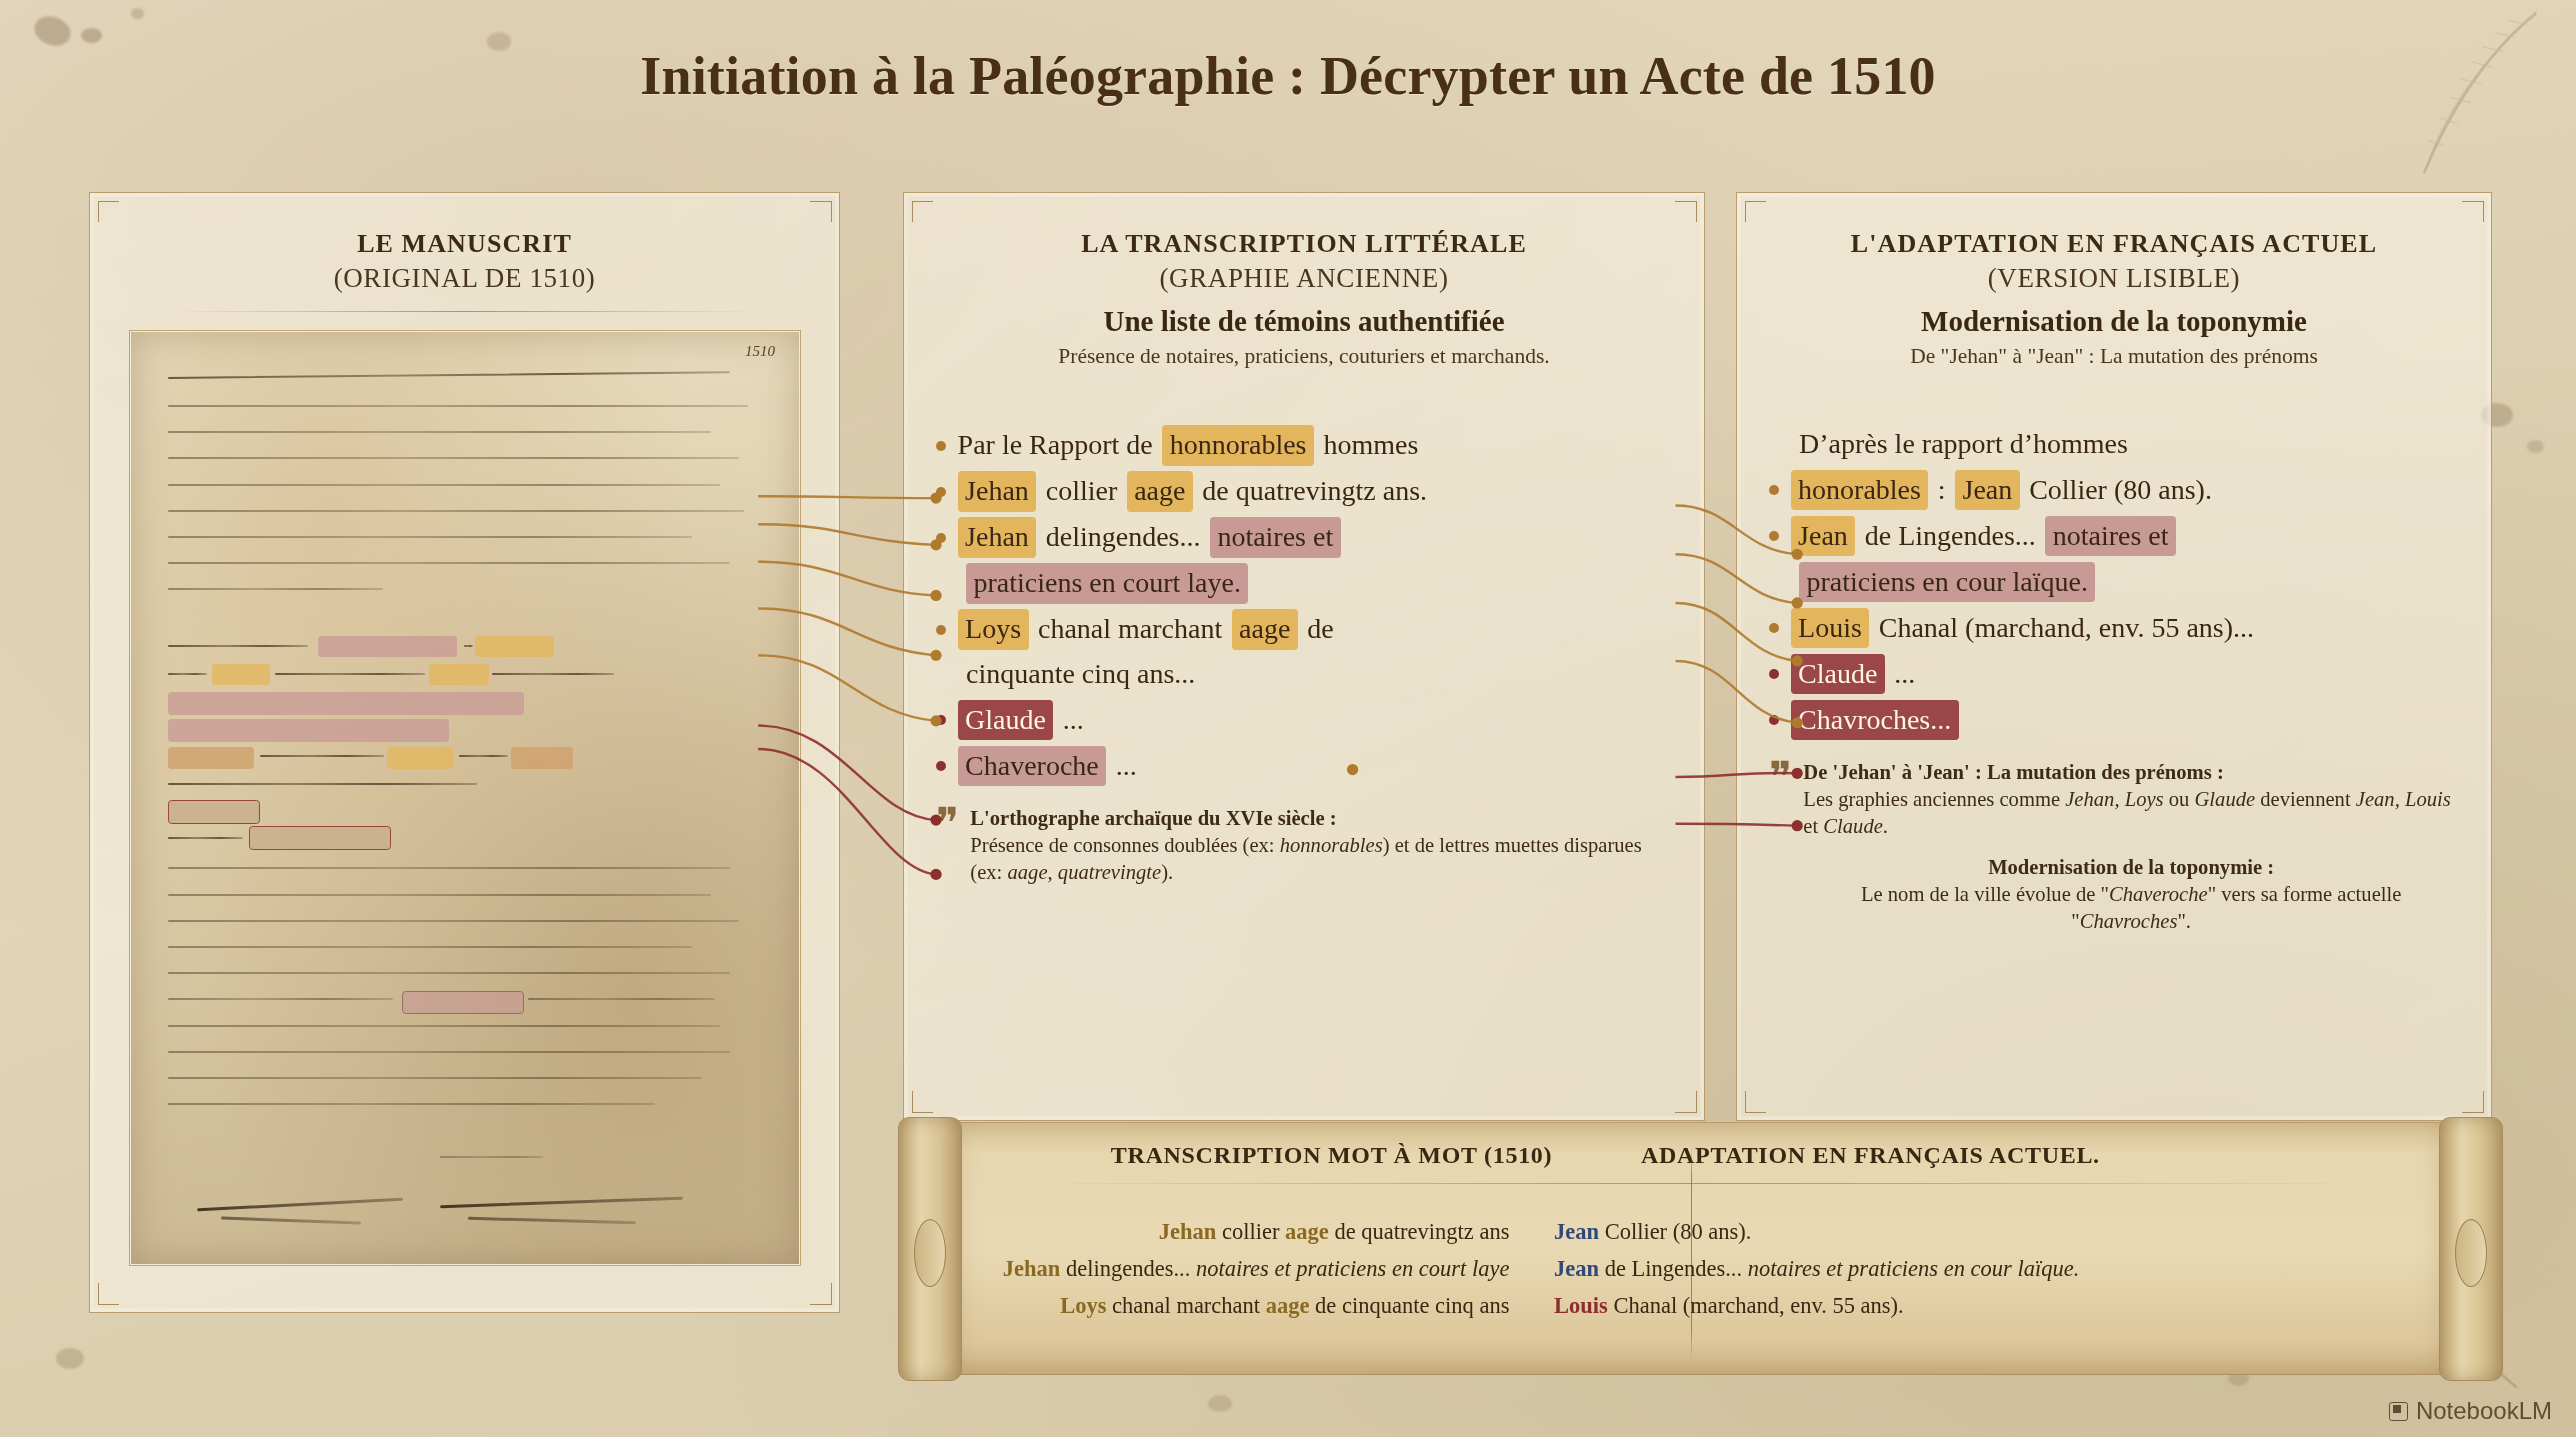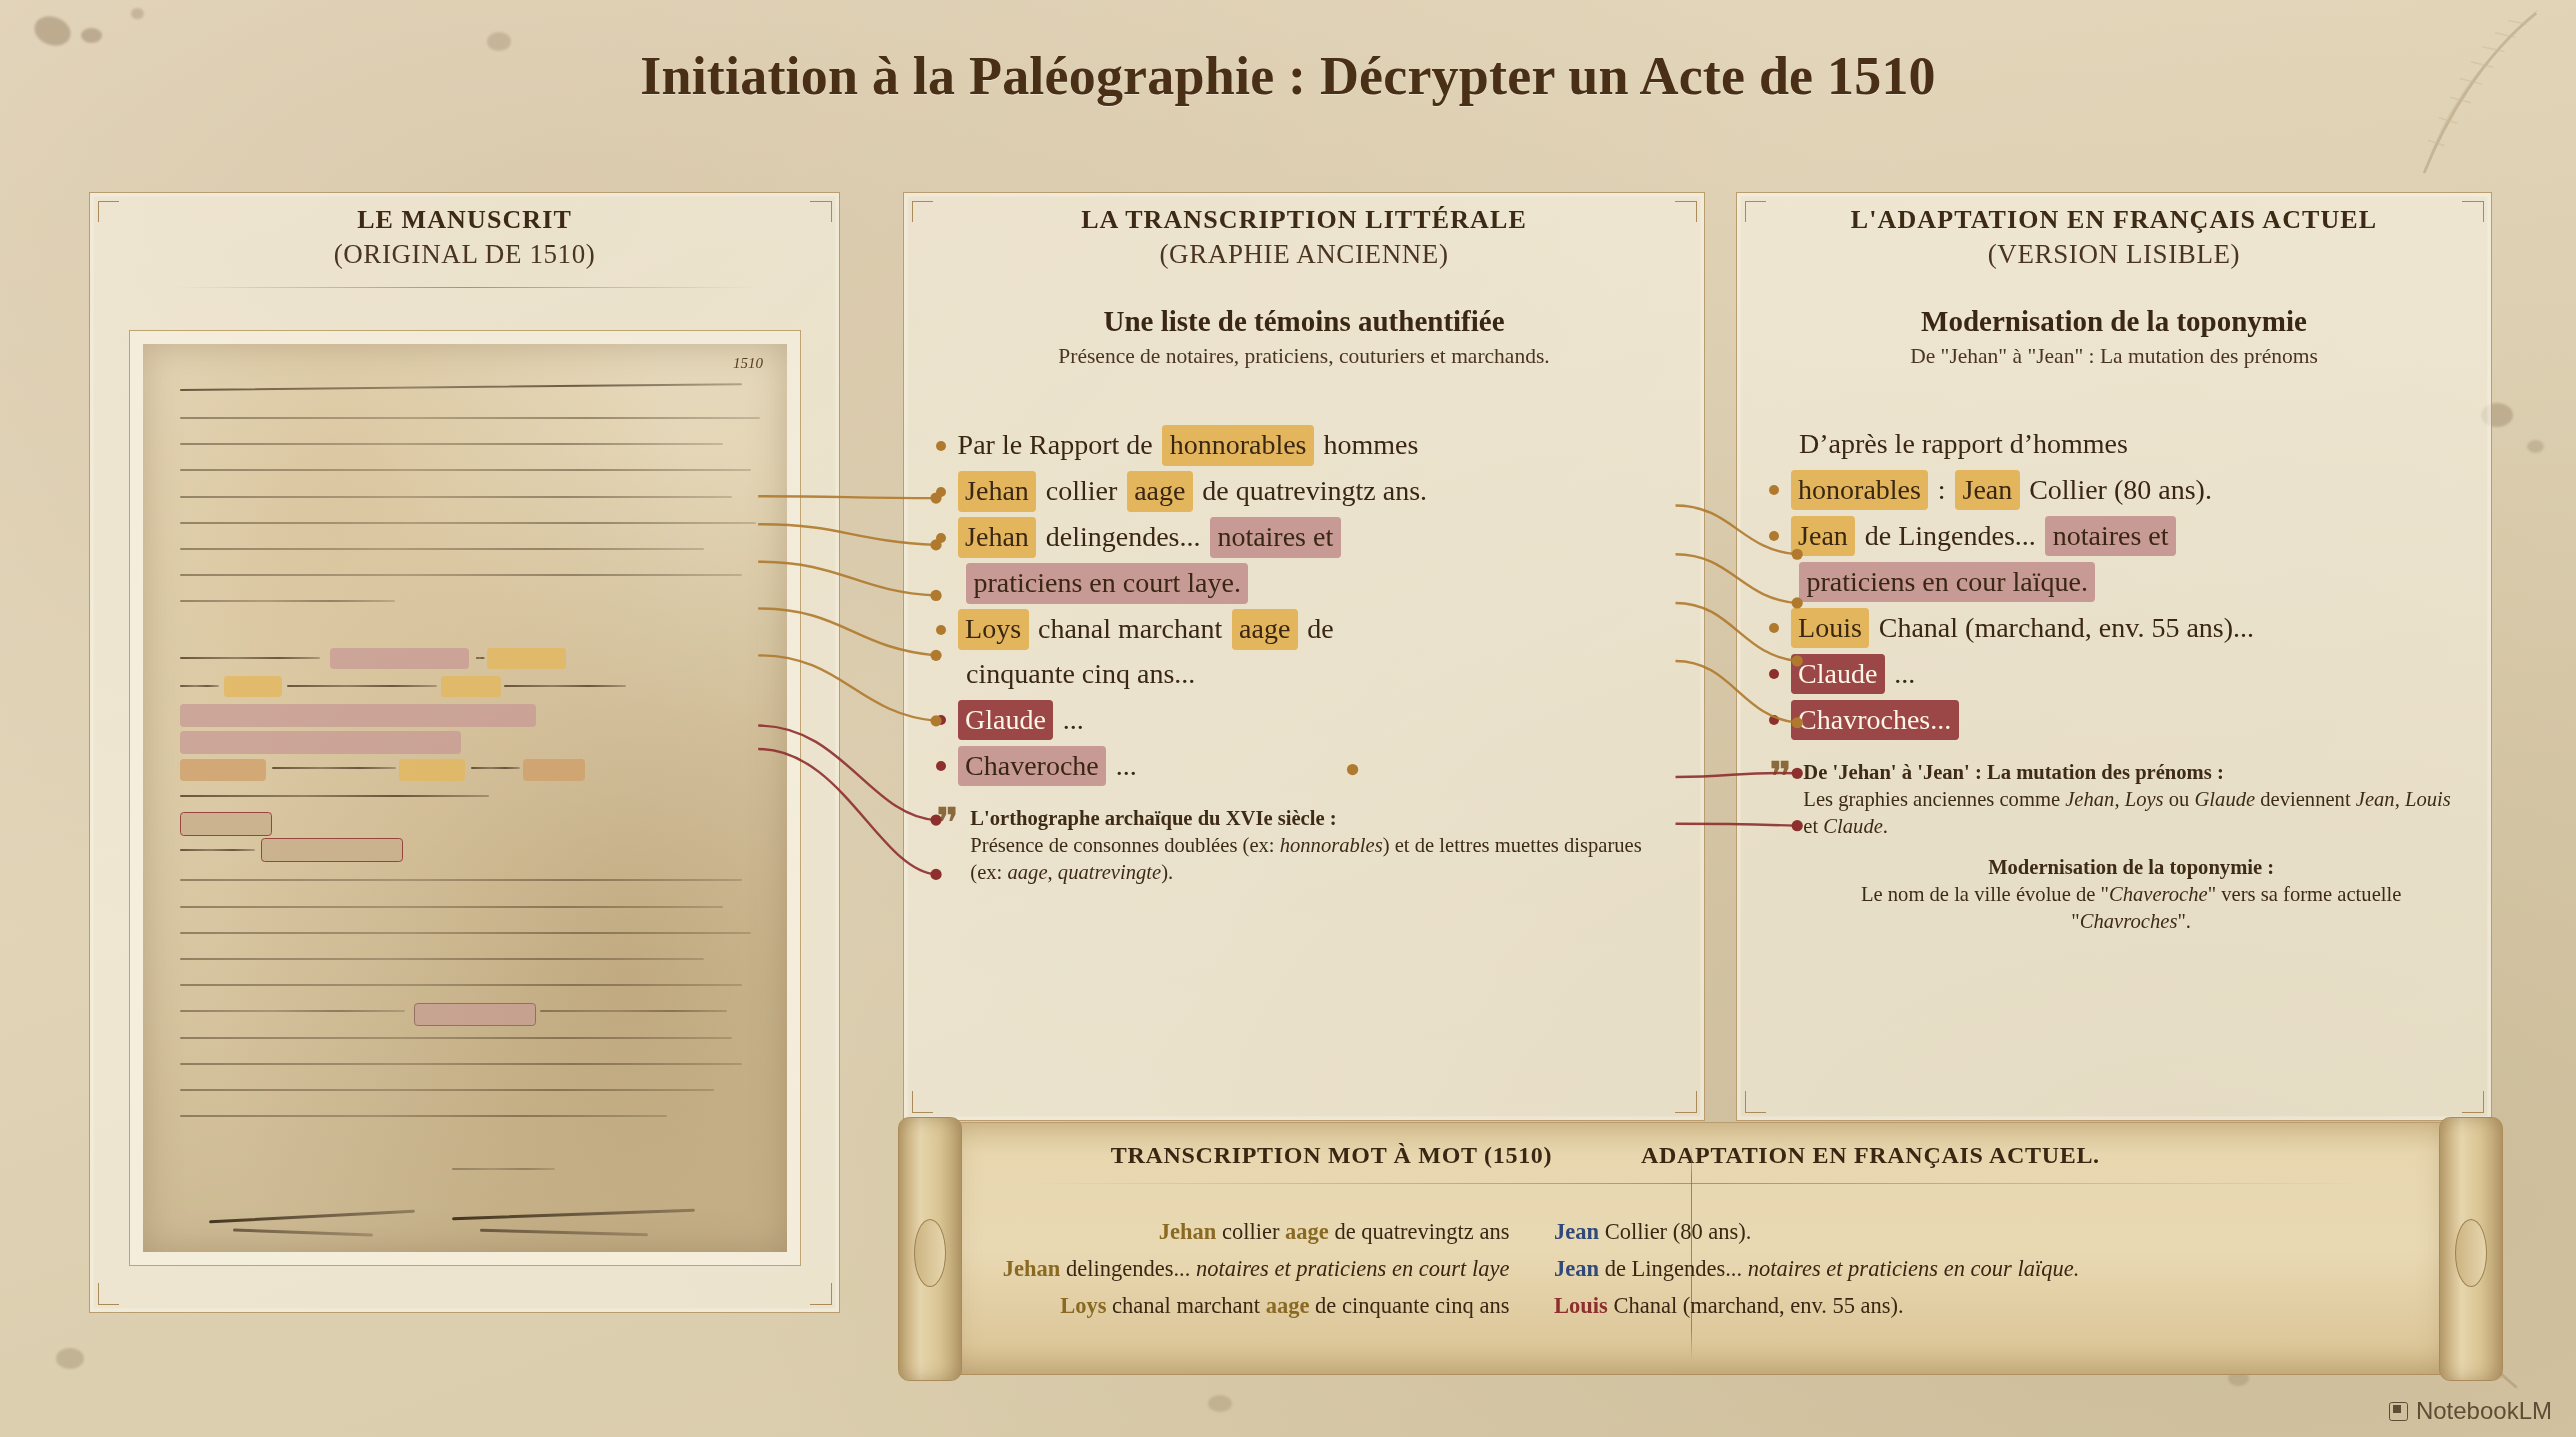--- a/index.html
+++ b/index.html
@@ -63,38 +63,38 @@
   }
   .corner.tl { left: 7.5px; top: 7.5px; border-right: none; border-bottom: none; }
   .corner.tr { right: 7.5px; top: 7.5px; border-left: none; border-bottom: none; }
   .corner.bl { left: 7.5px; bottom: 7.5px; border-right: none; border-top: none; }
   .corner.br { right: 7.5px; bottom: 7.5px; border-left: none; border-top: none; }
 
   #panel-manuscript { left: 89px; top: 192px; width: 749px; height: 1119px; }
   #panel-transcription { left: 903px; top: 192px; width: 800px; height: 927px; }
   #panel-adaptation { left: 1736px; top: 192px; width: 754px; height: 927px; }
 
-  .panel-head { text-align: center; padding-top: 12px; }
+  .panel-head { text-align: center; padding-top: 36px; }
   .panel-head h2 {
     margin: 0; font-size: 26px; font-weight: bold; color: #3d2a14;
     letter-spacing: 1.1px;
   }
   .panel-head .sub {
     margin-top: 3.7px; font-size: 27px; color: #4a3520; letter-spacing: 0.6px;
   }
   .rule {
     width: 78%; height: 0.9px; margin: 17px auto 0;
     background: linear-gradient(to right, rgba(150,120,80,0), rgba(150,120,80,.75), rgba(150,120,80,0));
   }
 
   
   .ms-frame {
     position: absolute; left: 39px; top: 137px; width: 672px; height: 936px;
     border: 1.9px solid #bfa371;
-    padding: 13px;
+    padding: 1px;
     box-sizing: border-box;
     background: rgba(255,250,238,.4);
   }
   .ms-page {
     width: 100%; height: 100%;
     background:
       radial-gradient(ellipse at 30% 20%, rgba(210,185,140,.55), rgba(210,185,140,0) 55%),
       radial-gradient(ellipse at 75% 70%, rgba(170,140,95,.45), rgba(170,140,95,0) 60%),
       linear-gradient(170deg,#e9dcc0 0%, #dfd0ae 40%, #d2c09a 75%, #c9b68f 100%);
     position: relative;

